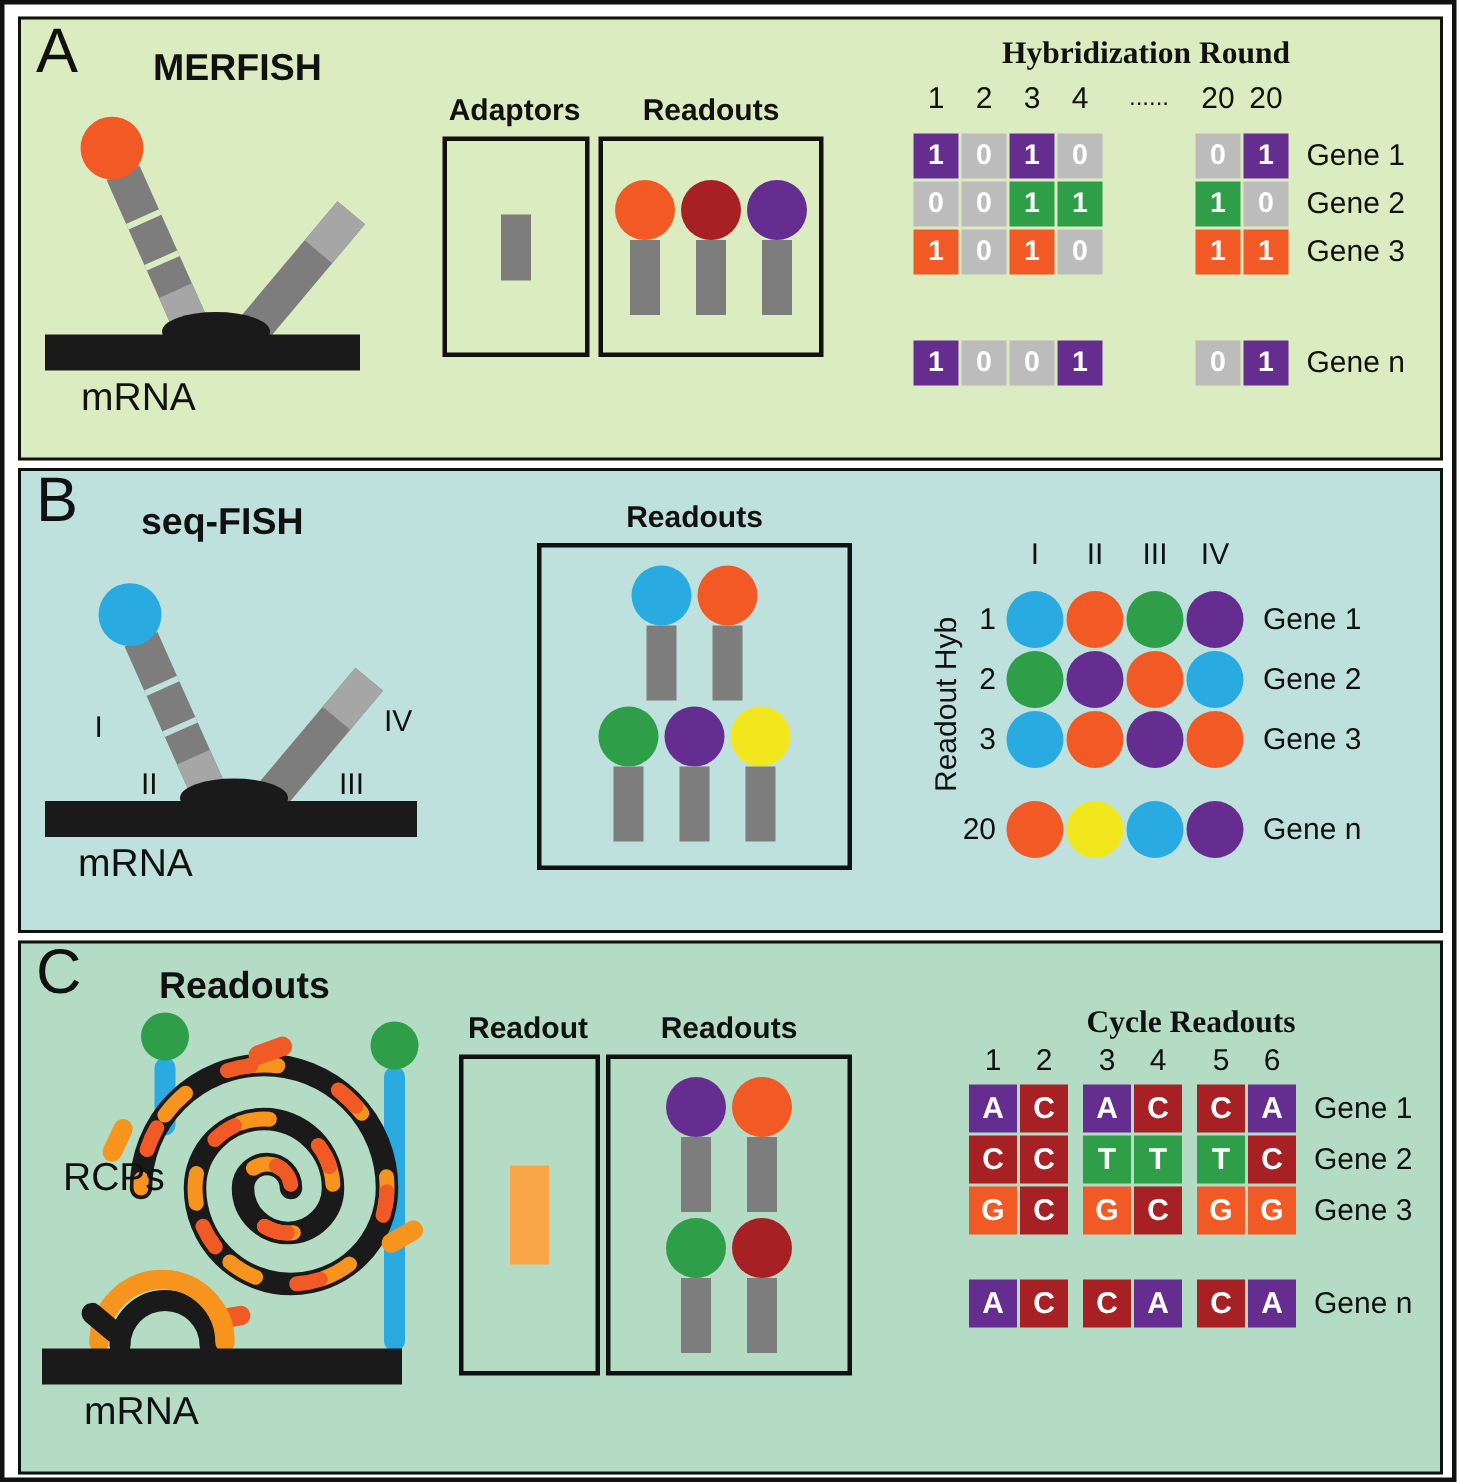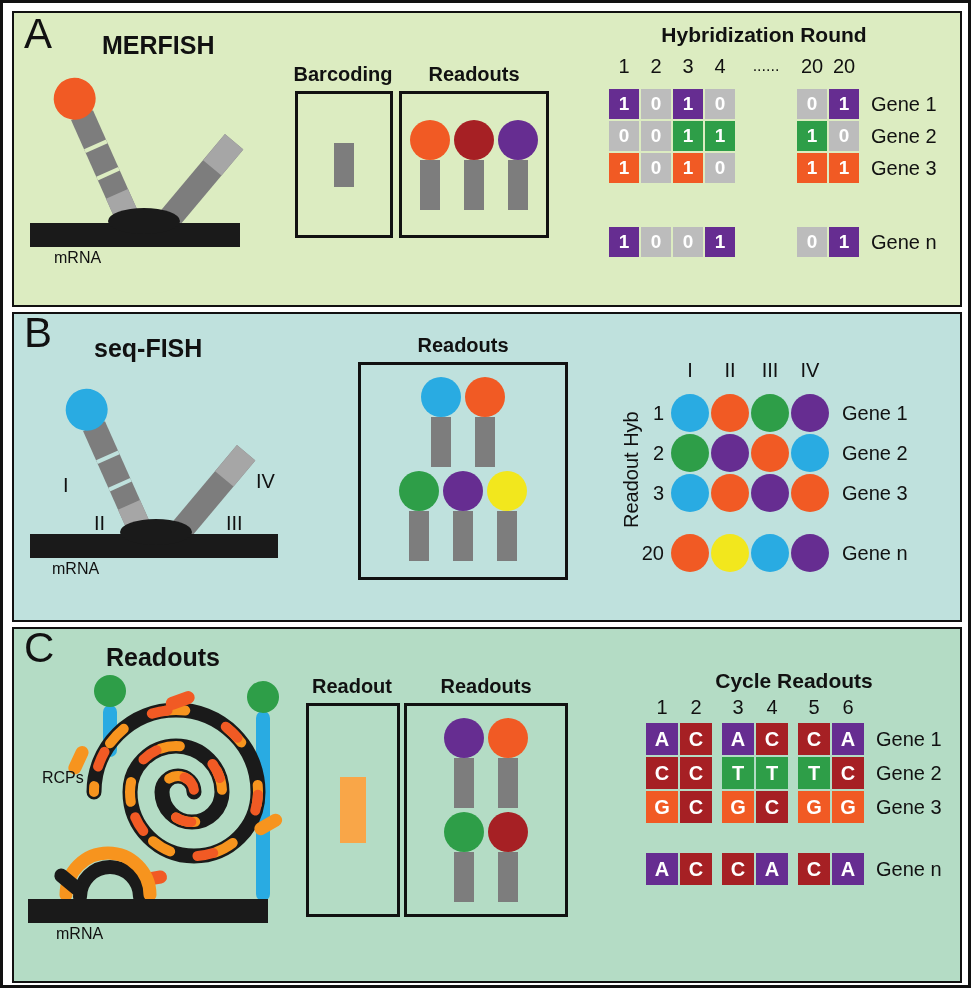--- a/index.html
+++ b/index.html
@@ -6,23 +6,23 @@
   body{background:#ffffff;font-family:"Liberation Sans",sans-serif;}
   .figure{position:relative;width:971px;height:988px;background:#fff;border:3px solid #111;color:#111;overflow:hidden;}
   .panel{position:absolute;left:9px;width:950px;border:2px solid #111;}
   .panel-a{top:8px;height:296px;background:var(--panel_a_bg);}
   .panel-b{top:309px;height:310px;background:var(--panel_b_bg);}
   .panel-c{top:624px;height:356px;background:var(--panel_c_bg);}
   .abs{position:absolute;}
   .panel-letter{font-size:42px;line-height:1.1;}
   .panel-title{font-weight:bold;font-size:25px;}
   .box-label{font-weight:bold;font-size:20px;text-align:center;}
-  .matrix-title{font-weight:bold;font-size:21px;text-align:center;white-space:nowrap;}
+  .matrix-title{font-weight:bold;font-size:21px;text-align:center;white-space:nowrap;font-family:Liberation Serif, serif;}
   .outlined-box{border:3px solid #111;}
-  .mrna-label,.rcps-label{font-size:16px;}
+  .mrna-label,.rcps-label{font-size:26px;}
   .probe-roman{font-size:20px;}
 
   
   .probe-box{display:flex;flex-direction:column;align-items:center;}
   .probe-row{display:flex;justify-content:center;}
   .probe-row + .probe-row{margin-top:4px;}
   .probe{display:flex;flex-direction:column;align-items:center;margin:0 2px;}
   .probe-circle{width:40px;height:40px;border-radius:50%;}
   .probe-stem{width:20px;height:50px;background:var(--stemgray);}
 
@@ -114,21 +114,21 @@
         <rect x="92" y="130" width="24" height="32" fill="#a6a6a6"></rect>
         <rect x="92" y="76" width="24" height="4" style="fill:var(--panel_a_bg)"></rect>
         <rect x="92" y="106" width="24" height="4" style="fill:var(--panel_a_bg)"></rect>
         <circle cx="104" cy="26" r="21" style="fill:var(--orange)"></circle>
       </g>
       <rect x="4" y="162" width="210" height="24" fill="#1a1a1a"></rect>
       <ellipse cx="118" cy="160" rx="36" ry="13" fill="#1a1a1a"></ellipse>
     </svg>
     <div class="abs pa-mrna mrna-label">mRNA</div>
 
-    <div class="abs pa-adaptors-label box-label">Barcoding</div>
+    <div class="abs pa-adaptors-label box-label">Adaptors</div>
     <div class="abs pa-adaptors-box outlined-box">
       <div class="pa-adaptor-rect"></div>
     </div>
 
     <div class="abs pa-readouts-label box-label">Readouts</div>
     <div class="abs pa-readouts-box outlined-box probe-box">
         <div class="probe-row">
           <div class="probe">
             <div class="probe-circle" style="background: rgb(241, 90, 36);"></div>
             <div class="probe-stem"></div>

